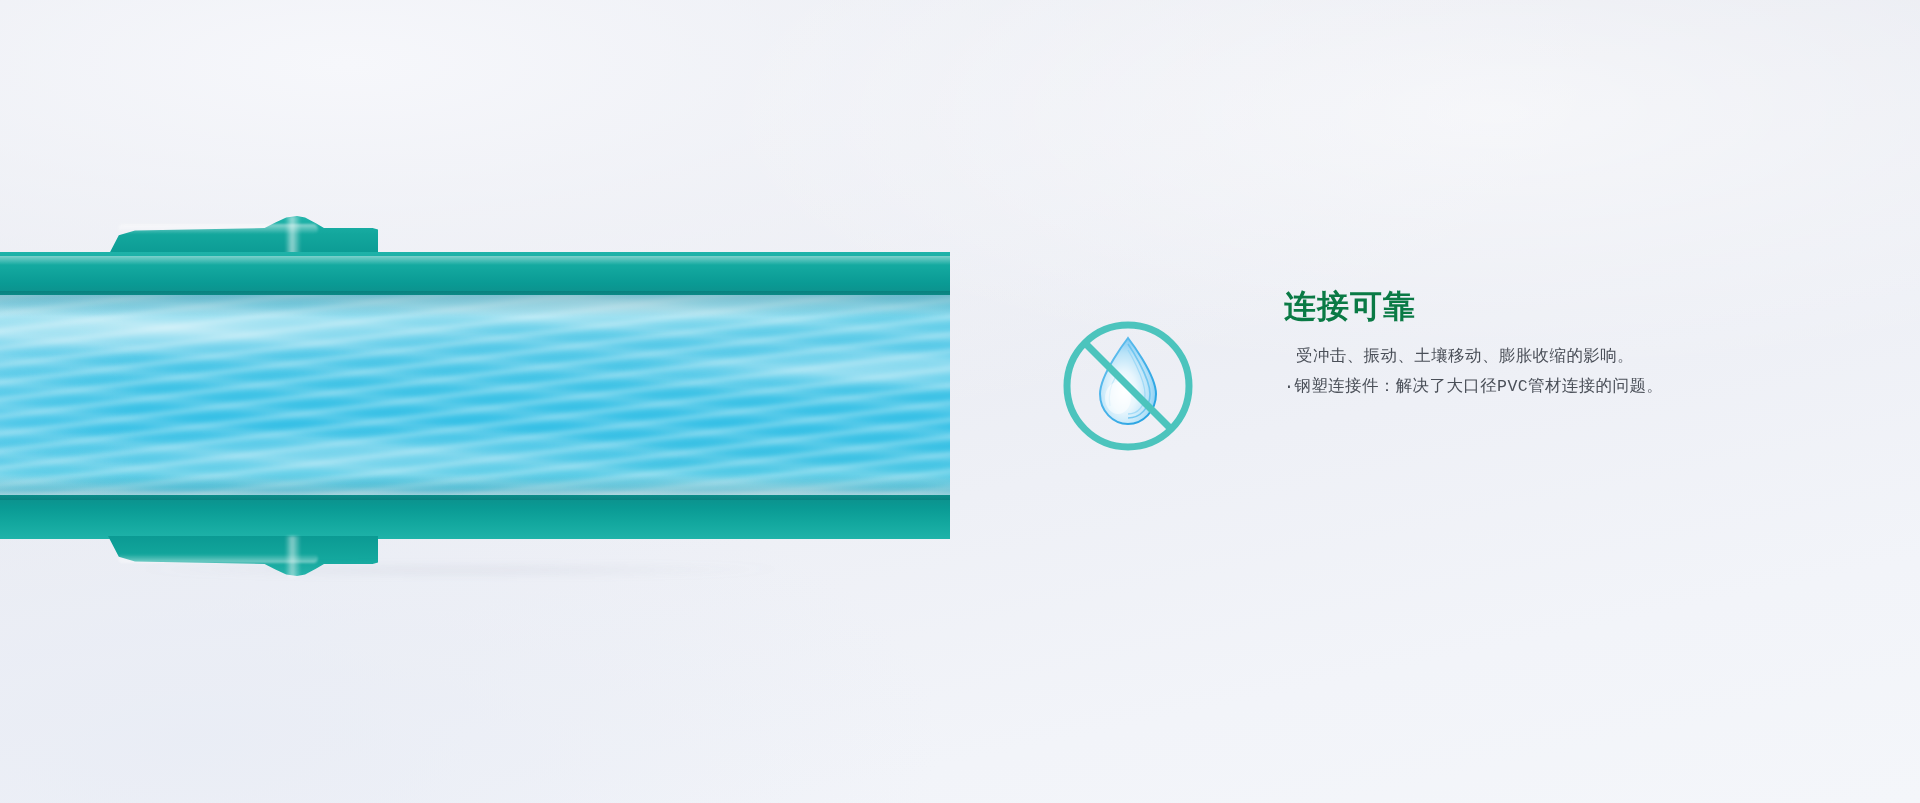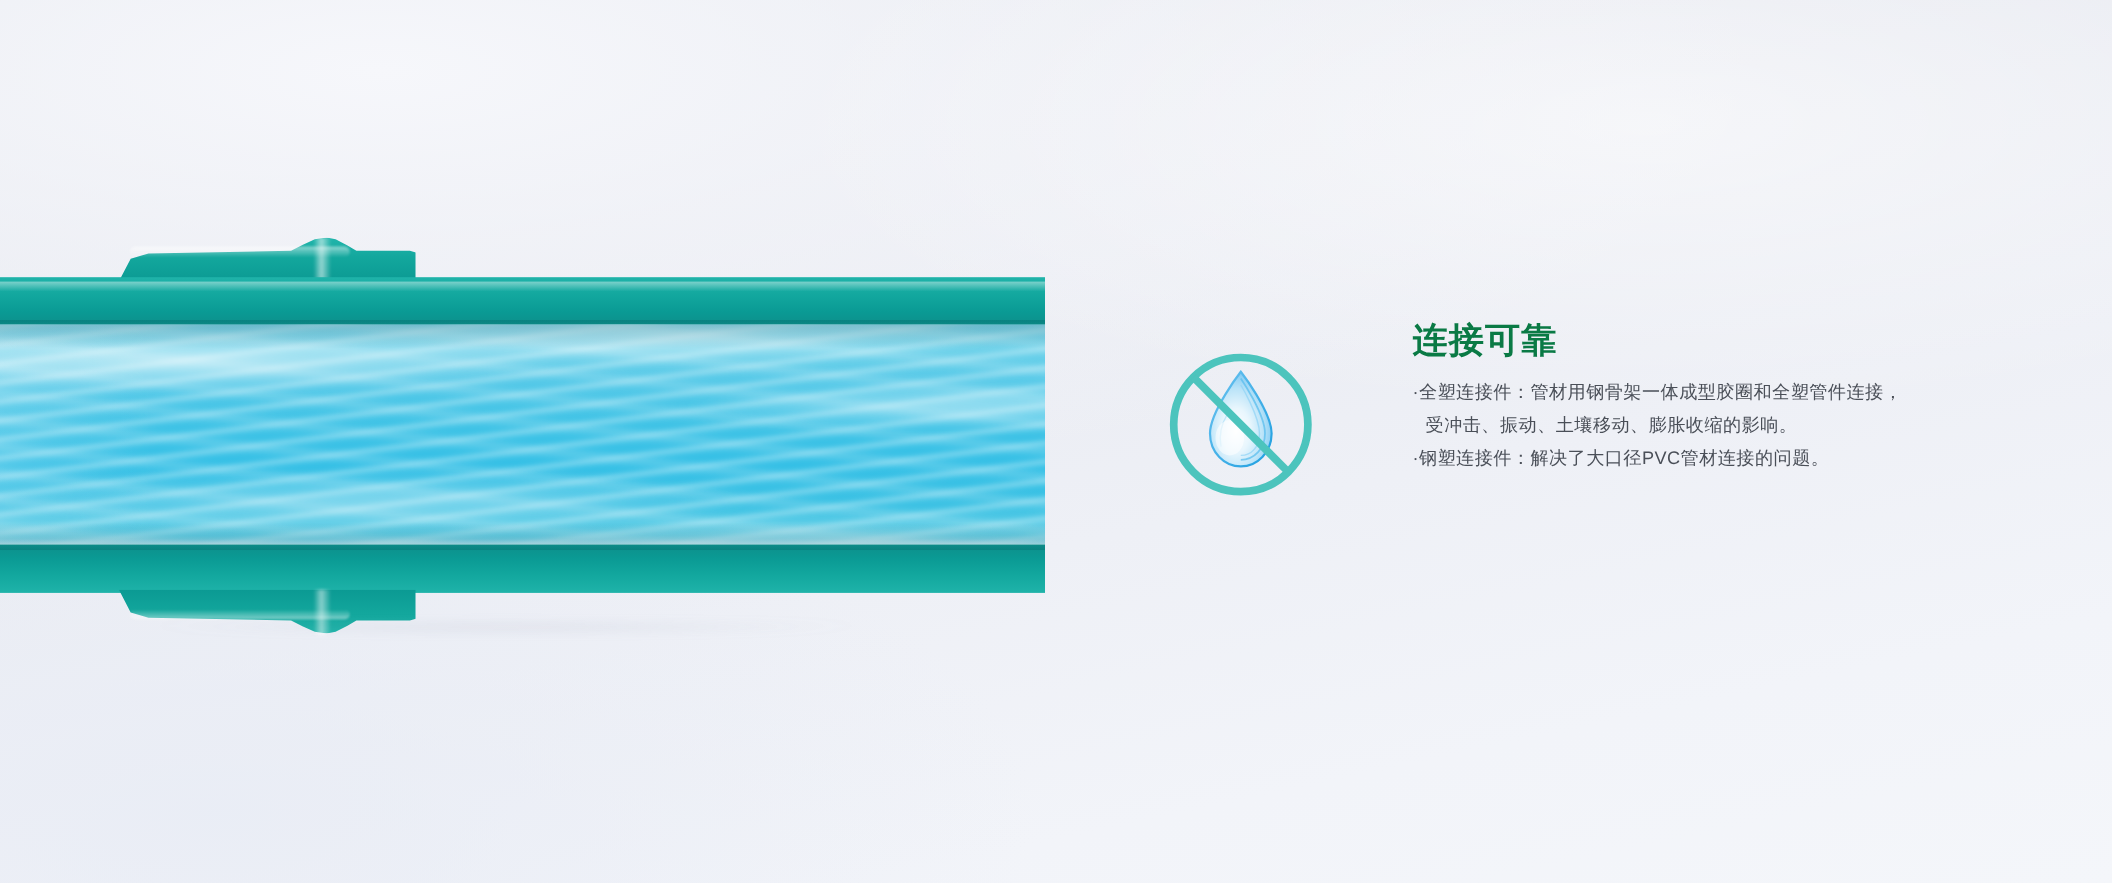--- a/index.html
+++ b/index.html
@@ -6,21 +6,21 @@
     margin: 0;
     padding: 0;
     background: #eceef3;
   }
 
   #stage {
     position: relative;
     width: 1920px;
     height: 803px;
     overflow: hidden;
-    font-family: Liberation Sans, sans-serif;
+    font-family: Liberation Mono, monospace;
     background:
       radial-gradient(120% 90% at 18% 8%, #f6f7fb 0%, rgba(246,247,251,0) 55%),
       linear-gradient(168deg, #e4e7ee 0%, #e8eaf1 28%, #eef0f6 58%, #f2f4f9 80%, #f4f6fa 100%);
   }
 
   
   #bg-sheen {
     position: absolute;
     inset: 0;
     background:
@@ -327,20 +327,19 @@
 
       <g>
         <circle cx="68" cy="68" r="61" fill="none" stroke="#4cc4bd" stroke-width="7"></circle>
         <line x1="25" y1="25" x2="111" y2="111" stroke="#4cc4bd" stroke-width="7" stroke-linecap="butt"></line>
       </g>
     </svg>
 
     <div id="text-col">
       <h2 id="feature-title">连接可靠</h2>
       <div id="feature-lines">
-          <div class="body-line">·全塑连接件：管材用钢骨架一体成型胶圈和全塑管件连接，</div>
           <div class="body-line indented">受冲击、振动、土壤移动、膨胀收缩的影响。</div>
           <div class="body-line">·钢塑连接件：解决了大口径PVC管材连接的问题。</div>
         </div>
     </div>
 
   </div>
 </div>
 
 </body></html>

